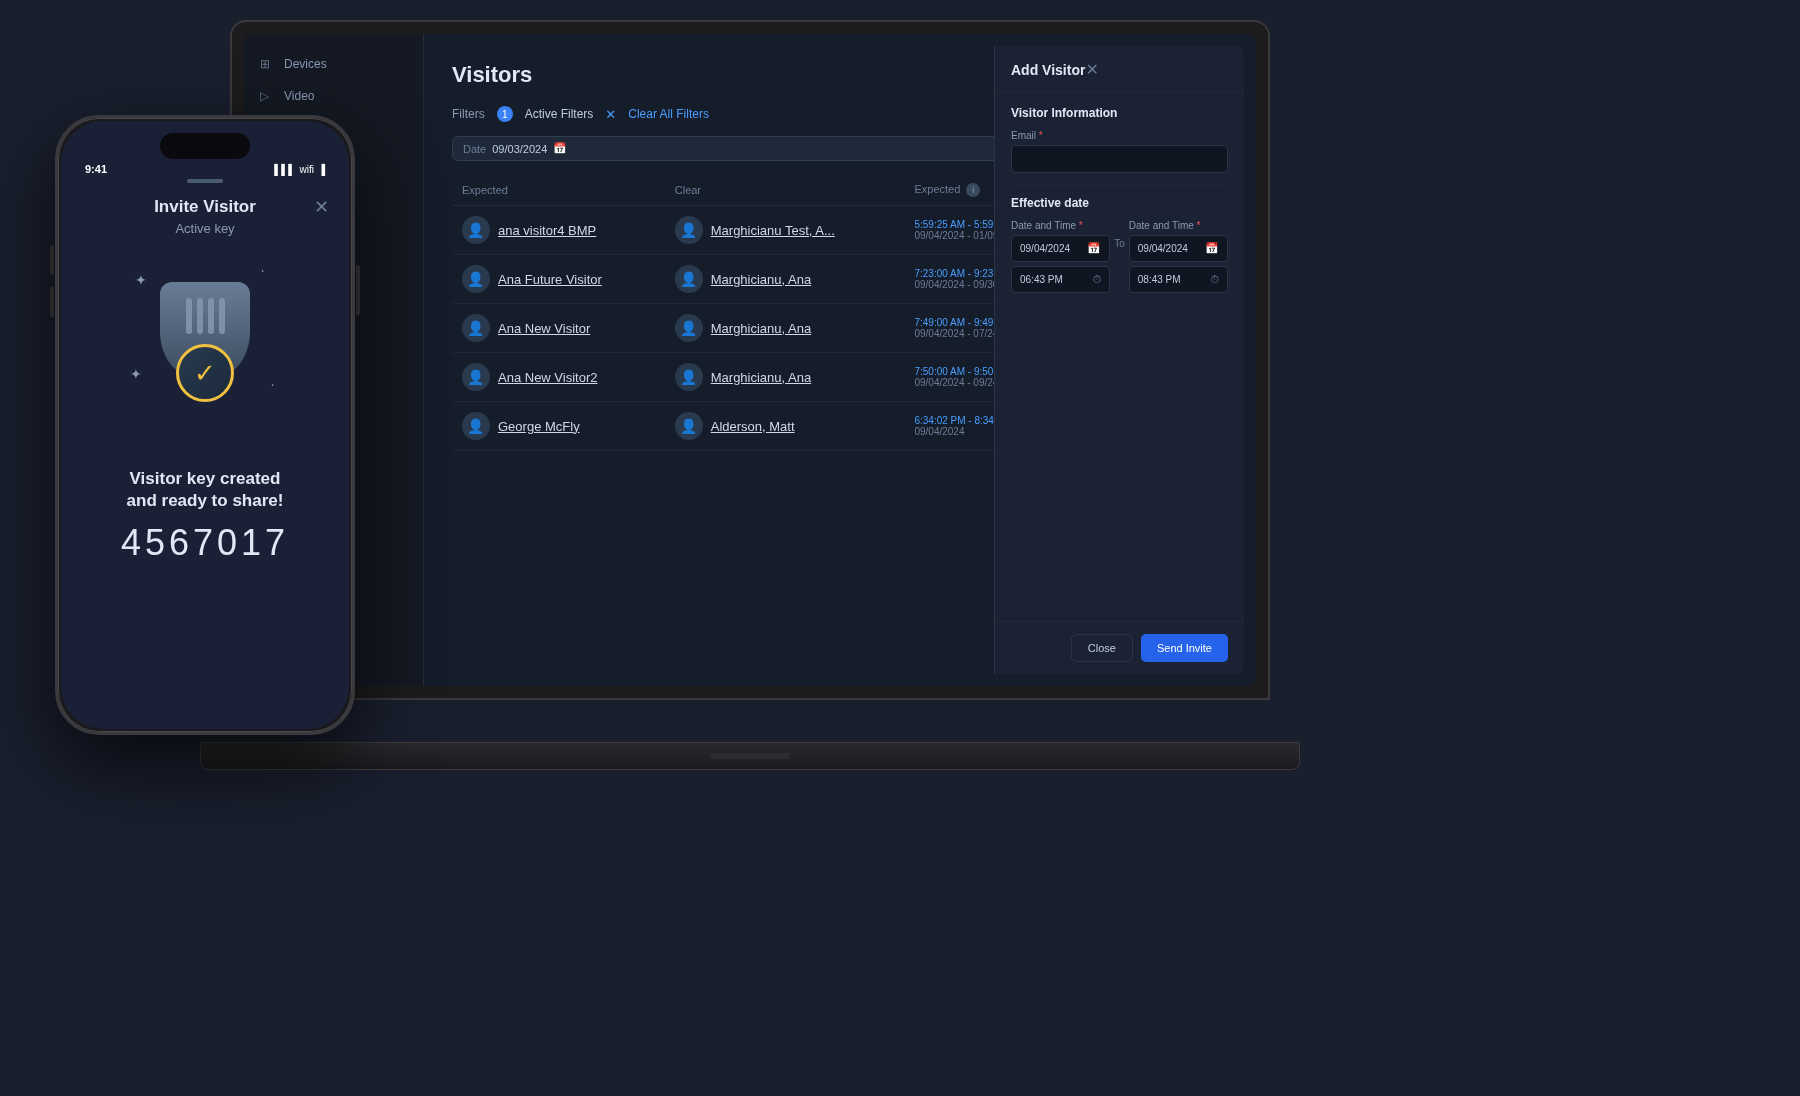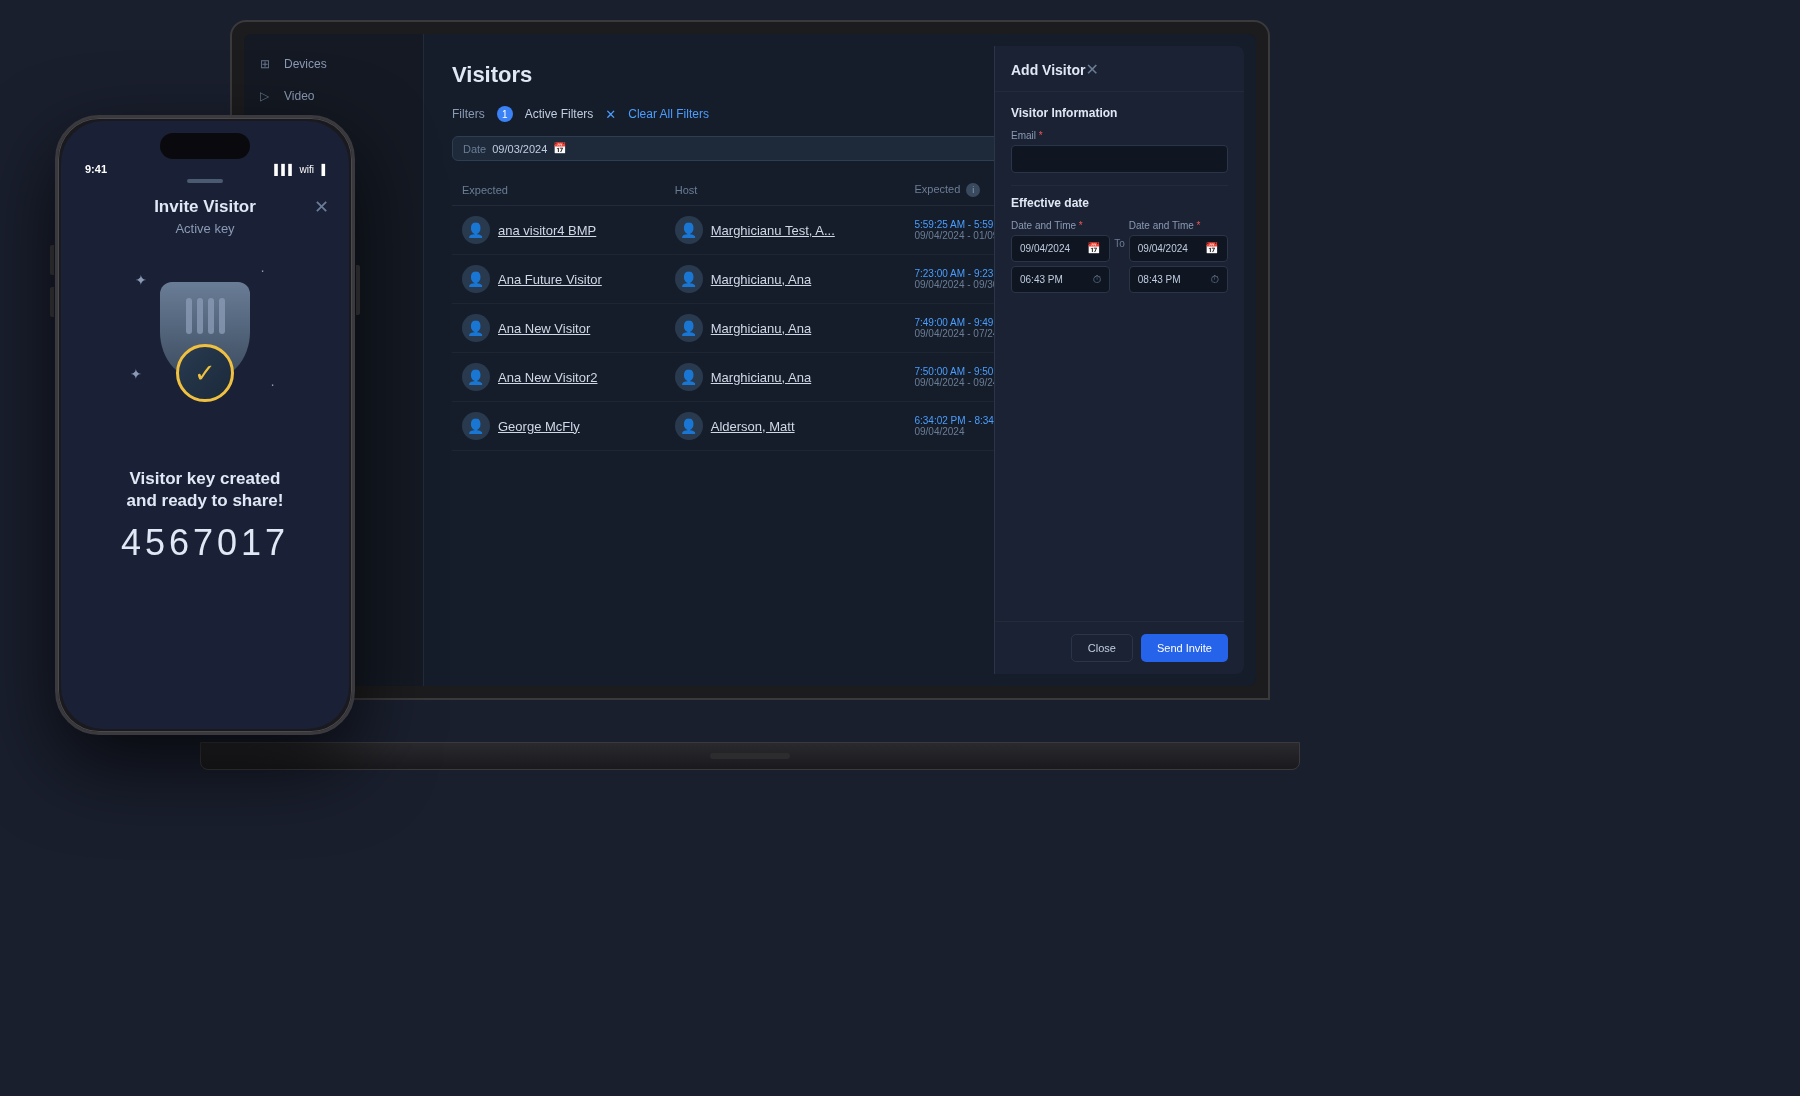--- a/index.html
+++ b/index.html
@@ -601,21 +601,21 @@
                 <span style="color:#6a7d96;">Date</span>
                 <span>09/03/2024</span>
                 <span style="color:#6a7d96;">📅</span>
               </div>
             </div>
 
             <table class="visitors-table">
               <thead>
                 <tr>
                   <th>Expected</th>
-                  <th>Host</th>
+                  <th>Clear</th>
                   <th>Expected <span class="info-icon">i</span></th>
                   <th>Status</th>
                   <th>So...</th>
                 </tr>
               </thead>
               <tbody id="visitor-rows">
               <tr>
     <td>
       <div class="visitor-cell">
         <div class="avatar-circle">👤</div>

